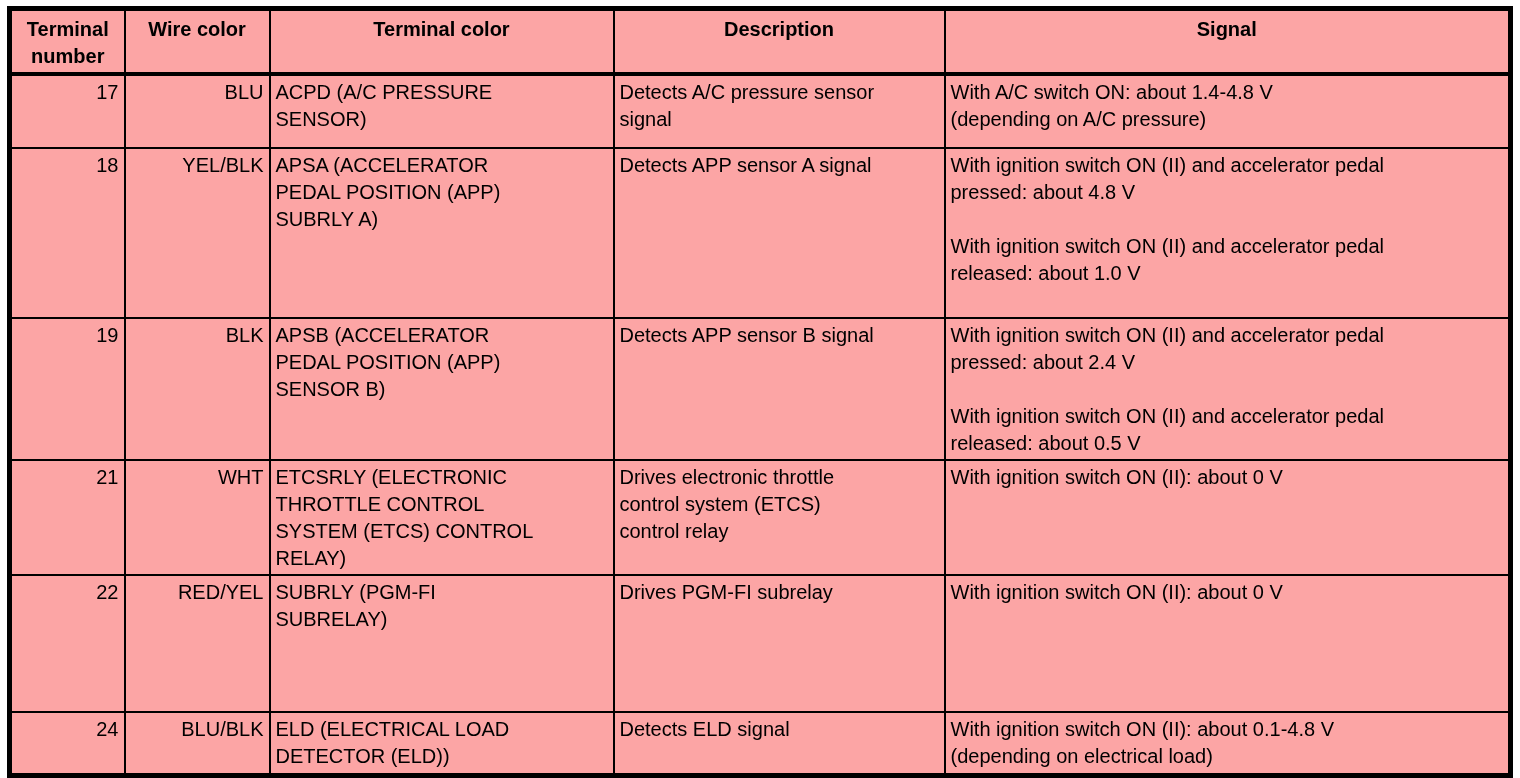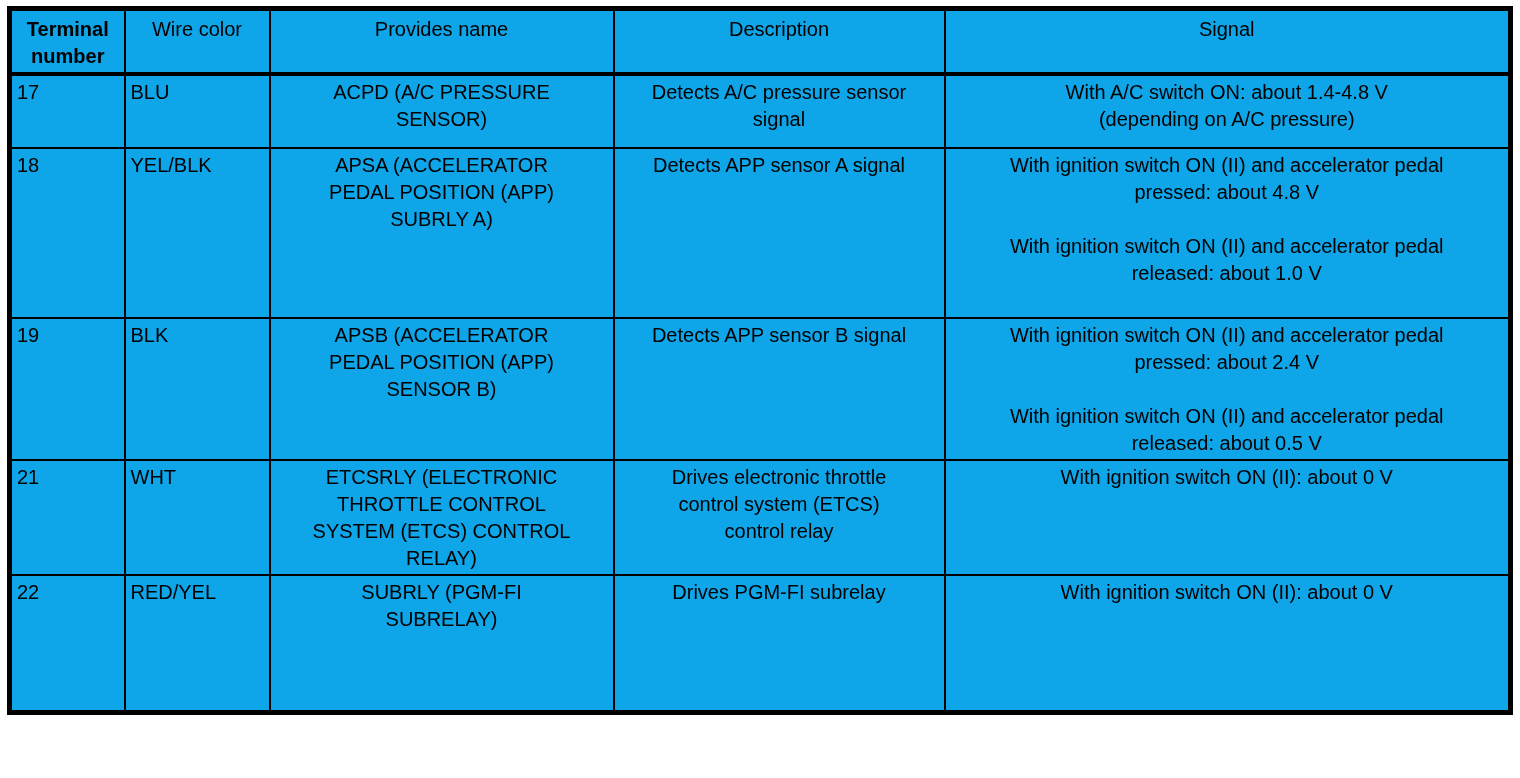--- a/index.html
+++ b/index.html
@@ -11,21 +11,21 @@
     font-family: "Liberation Sans", sans-serif;
     color: #000000;
     overflow: hidden;
   }
   table.terminal-table {
     border-collapse: collapse;
     table-layout: fixed;
     width: 1506px;
     margin: 6px 7px;
     border: 5px solid #000000;
-    background: #0ea5e9;
+    background: #fca5a5;
   }
   col.c-num  { width: 115px; }
   col.c-wire { width: 145px; }
   col.c-name { width: 344px; }
   col.c-desc { width: 331px; }
   col.c-sig  { width: auto;  }
 
   th, td {
     border: 2px solid #000000;
     vertical-align: top;
@@ -34,25 +34,26 @@
     line-height: 27px;
     font-weight: normal;
     padding: 3px 5px 2px 5px;
     overflow: hidden;
     box-sizing: border-box;
   }
   thead th {
     text-align: center;
     border-bottom: 4px solid #000000;
     padding-top: 5px;
+    font-weight: bold;
   }
   th.h-terminal-number { font-weight: bold; }
 
-  td.a-center { text-align: left; }
-  td.a-left   { text-align: center; }
+  td.a-center { text-align: right; }
+  td.a-left   { text-align: left; }
 
   thead tr           { height: 62px; }
   tbody tr:nth-child(1) { height: 74px; }
   tbody tr:nth-child(2) { height: 170px; }
   tbody tr:nth-child(3) { height: 116px; }
   tbody tr:nth-child(4) { height: 67px; }
   tbody tr:nth-child(5) { height: 137px; }
   tbody tr:nth-child(6) { height: 63px; margin-top: 44px; }
   tbody tr:nth-child(7) { height: 68px; }
 </style>
@@ -64,21 +65,21 @@
     <col class="c-num">
       <col class="c-wire">
       <col class="c-name">
       <col class="c-desc">
       <col class="c-sig">
   </colgroup>
   <thead>
     <tr>
       <th class="h-terminal-number">Terminal number</th>
       <th>Wire color</th>
-      <th>Provides name</th>
+      <th>Terminal color</th>
       <th>Description</th>
       <th>Signal</th>
     </tr>
   </thead>
   <tbody>
     <tr>
       <td class="a-center">17</td>
       <td class="a-center">BLU</td>
       <td class="a-left">ACPD (A/C PRESSURE
 SENSOR)</td>
@@ -126,14 +127,23 @@
       <td class="a-left">With ignition switch ON (II): about 0 V</td>
     </tr>
     <tr>
       <td class="a-center">22</td>
       <td class="a-center">RED/YEL</td>
       <td class="a-left">SUBRLY (PGM-FI
 SUBRELAY)</td>
       <td class="a-left">Drives PGM-FI subrelay</td>
       <td class="a-left">With ignition switch ON (II): about 0 V</td>
     </tr>
+    <tr>
+      <td class="a-center">24</td>
+      <td class="a-center">BLU/BLK</td>
+      <td class="a-left">ELD (ELECTRICAL LOAD
+DETECTOR (ELD))</td>
+      <td class="a-left">Detects ELD signal</td>
+      <td class="a-left">With ignition switch ON (II): about 0.1-4.8 V
+(depending on electrical load)</td>
+    </tr>
   </tbody>
 </table>
 
 </body></html>

